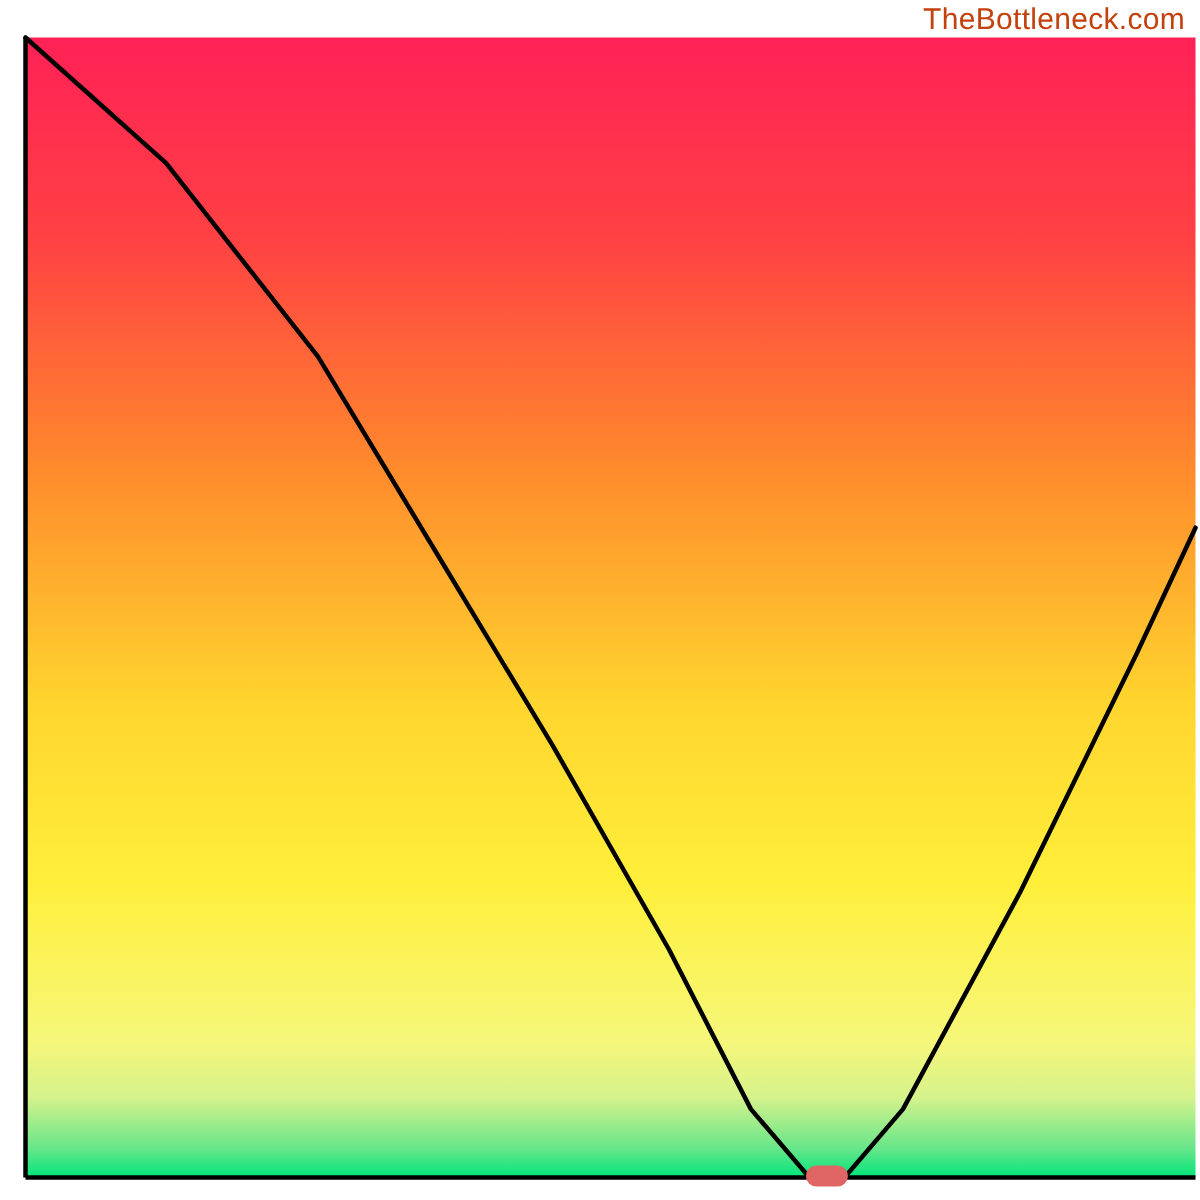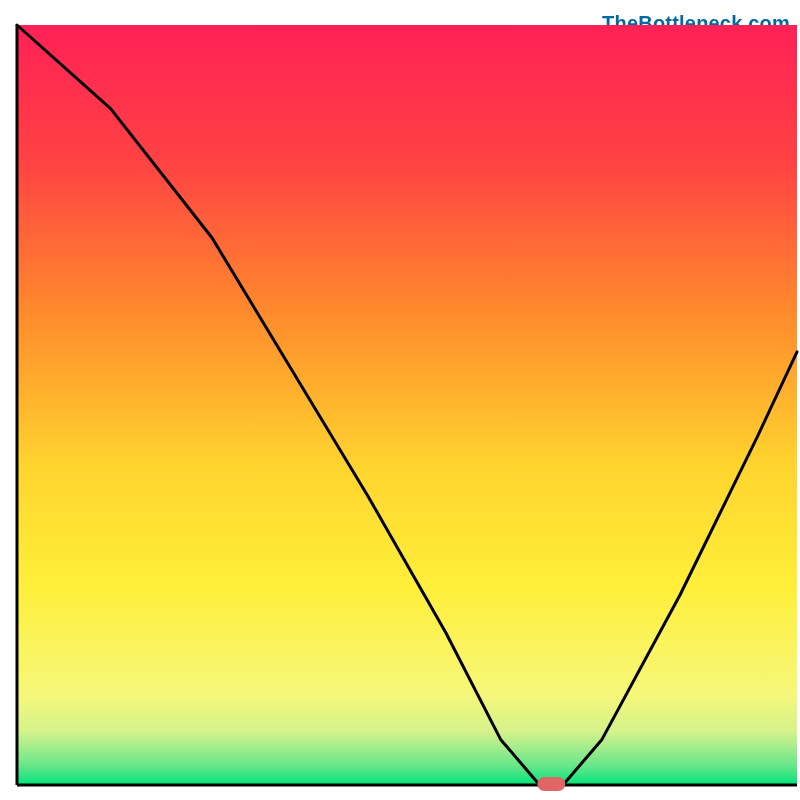--- a/index.html
+++ b/index.html
@@ -11,25 +11,25 @@
     overflow: hidden;
     font-family: Arial, Helvetica, sans-serif;
   }
   .chart-container {
     position: relative;
     width: 800px;
     height: 800px;
   }
   .attribution {
     position: absolute;
-    top: 12px;
+    top: 2px;
     right: 10px;
     font-size: 20px;
-    color: #0369a1;
-    font-weight: 700;
+    color: #c2410c;
+    font-weight: 400;
     letter-spacing: 0.2px;
   }
   svg.plot {
     position: absolute;
     top: 0;
     left: 0;
   }
 </style>
 </head>
 <body>

